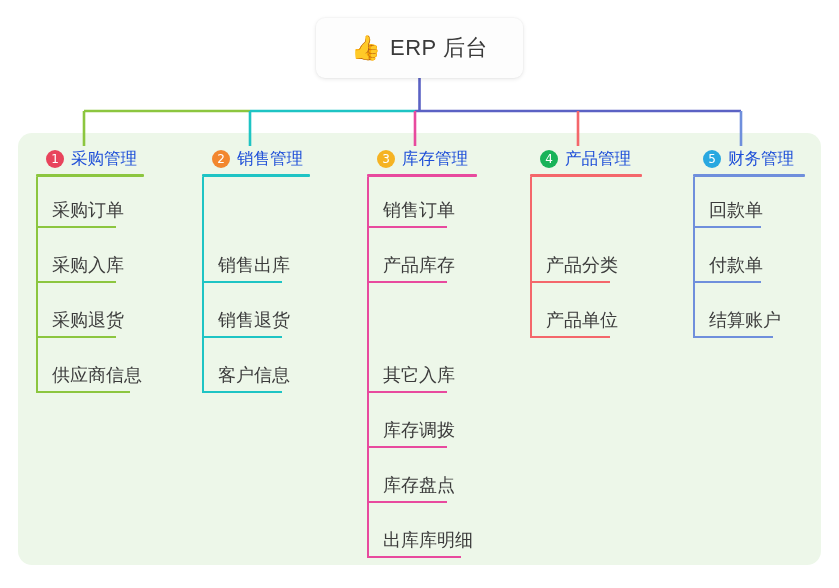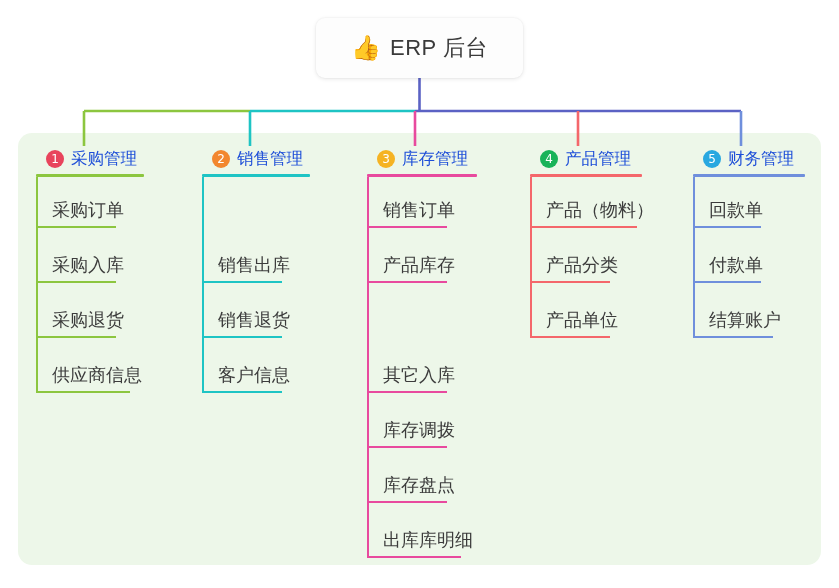--- a/index.html
+++ b/index.html
@@ -152,24 +152,20 @@
           <div class="item-rule" style="width: 94px; background: rgb(232, 74, 158);"></div>
         </div>
       </div>
       <div class="column" style="left: 530px; width: 160px;">
         <div class="col-head">
           <span class="badge" style="background: rgb(25, 179, 89);">4</span>
           <span class="col-title">产品管理</span>
         </div>
         <div class="head-rule" style="width: 112px; background: rgb(244, 103, 107);"></div>
         <div class="spine" style="background: rgb(244, 103, 107); height: 161px;"></div>
-        <div class="item" style="top: 48px; width: 107px;">
-          <span class="item-label">产品（物料）</span>
-          <div class="item-rule" style="width: 107px; background: rgb(244, 103, 107);"></div>
-        </div>
         <div class="item" style="top: 103px; width: 80px;">
           <span class="item-label">产品分类</span>
           <div class="item-rule" style="width: 80px; background: rgb(244, 103, 107);"></div>
         </div>
         <div class="item" style="top: 158px; width: 80px;">
           <span class="item-label">产品单位</span>
           <div class="item-rule" style="width: 80px; background: rgb(244, 103, 107);"></div>
         </div>
       </div>
       <div class="column" style="left: 693px; width: 150px;">

